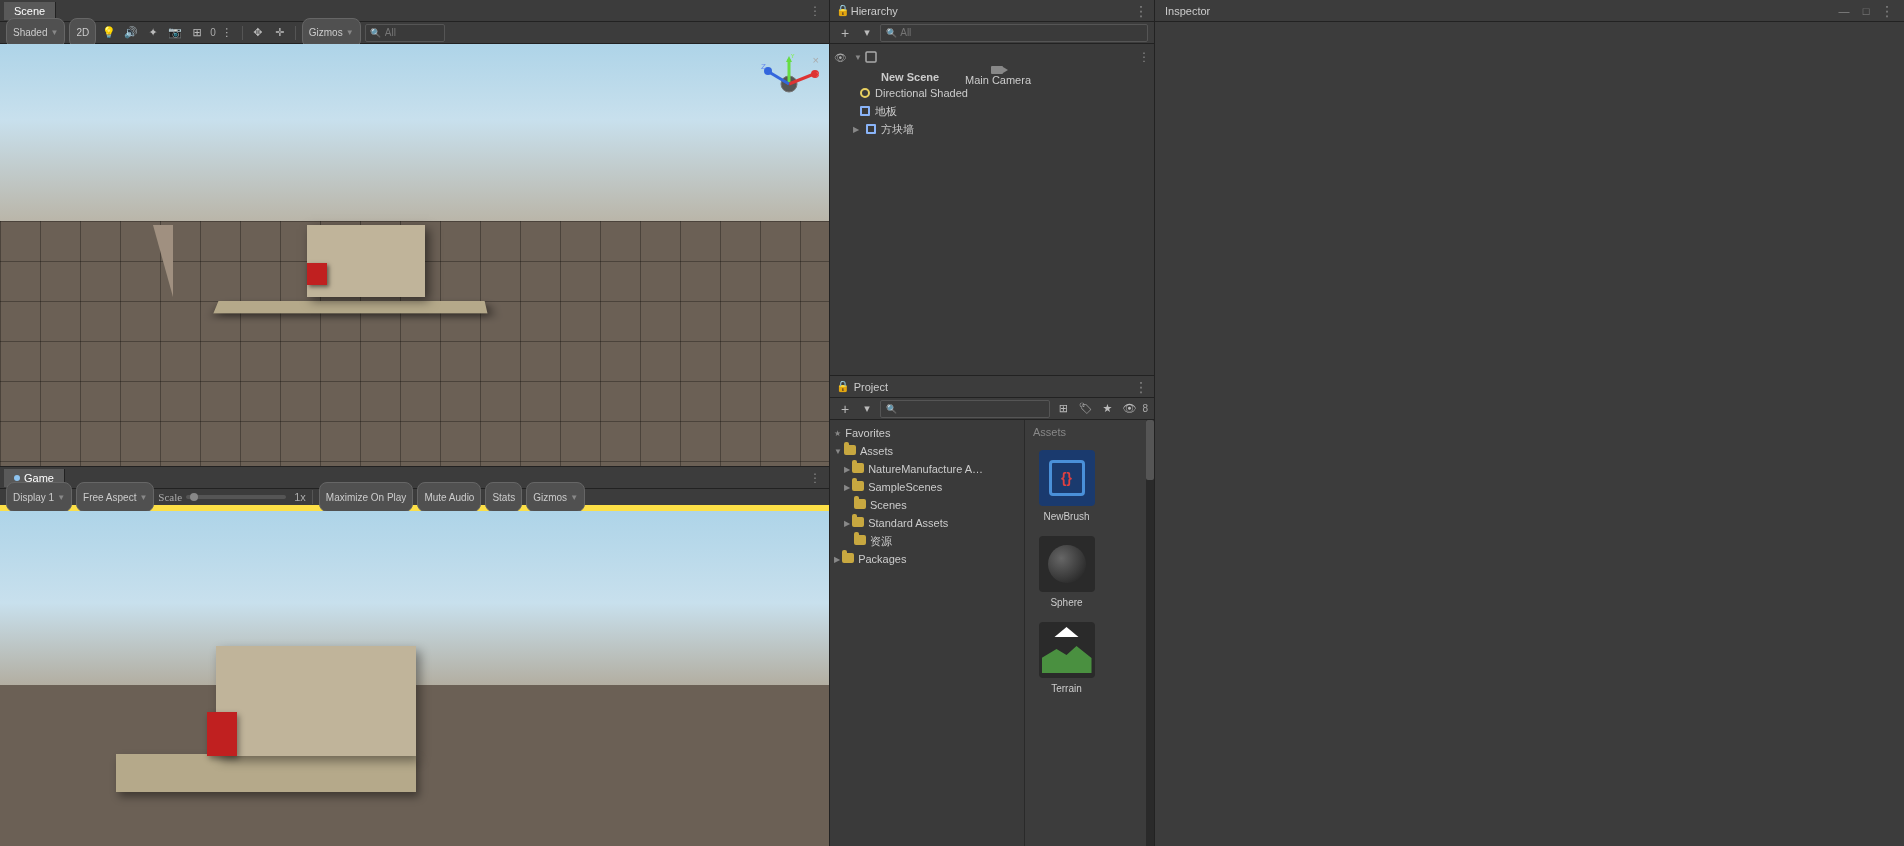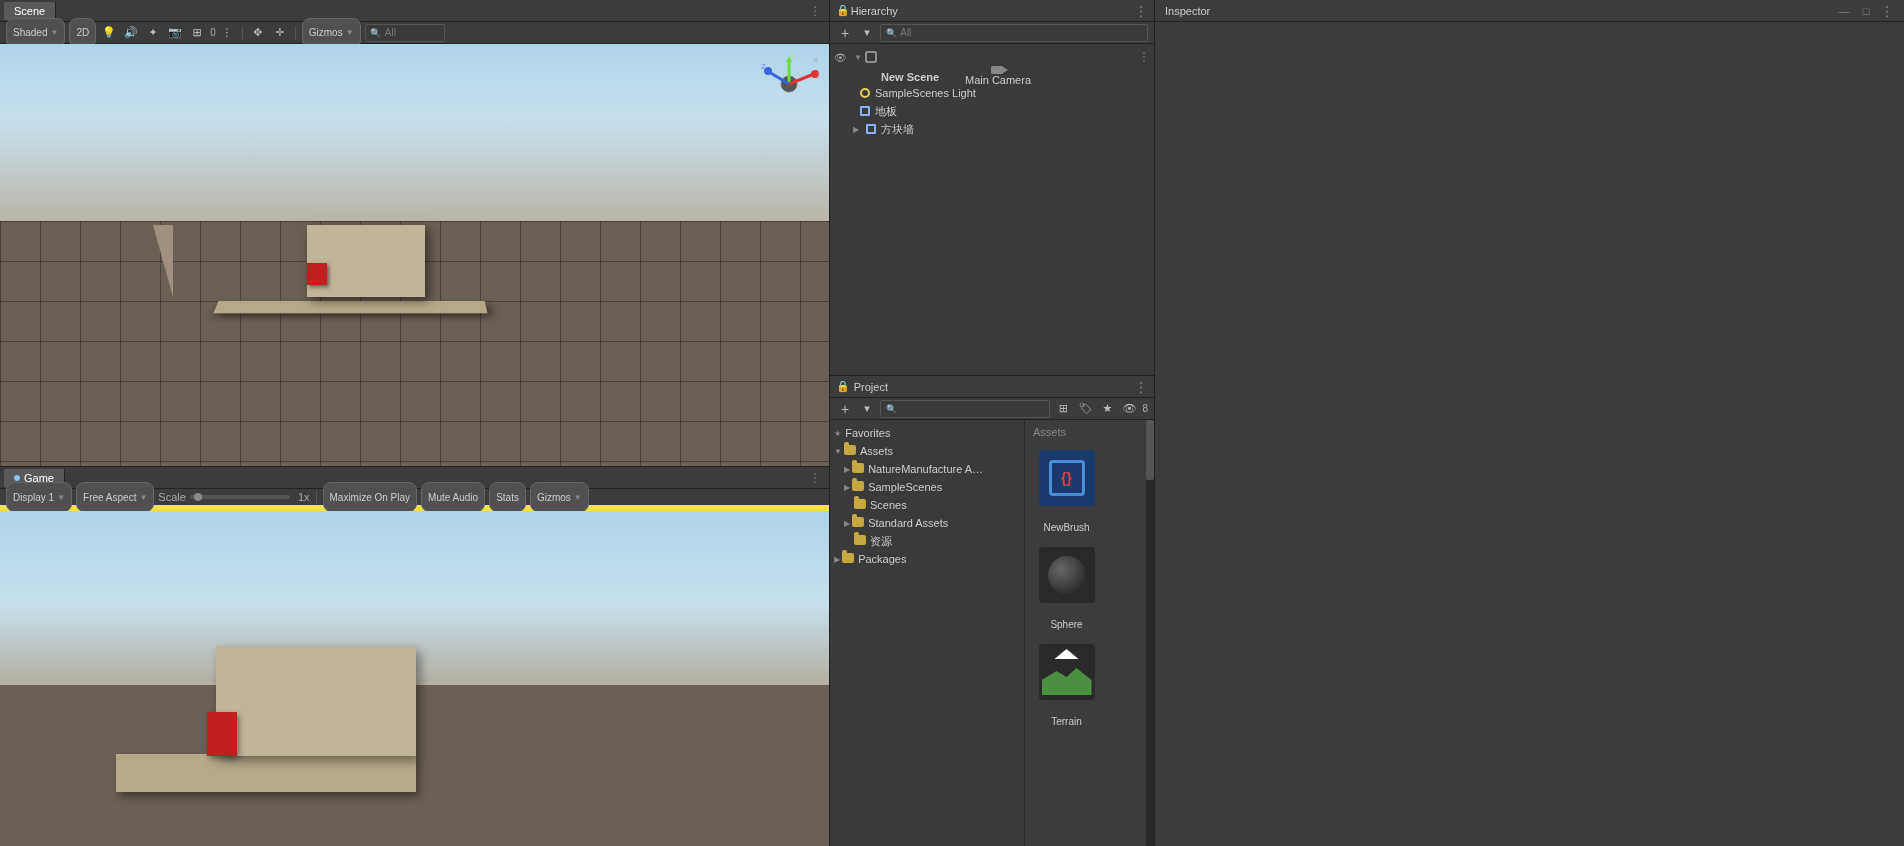--- a/index.html
+++ b/index.html
@@ -375,21 +375,20 @@
       display: flex;
       align-items: center;
       justify-content: center;
       margin-bottom: 3px;
     }
 
     .asset-name {
       font-size: 10px;
       text-align: center;
       color: #ccc;
-      margin-top: 11px;
     }
 
     
     ::-webkit-scrollbar {
       width: 8px;
       height: 8px;
     }
     ::-webkit-scrollbar-track {
       background: #2a2a2a;
     }
@@ -739,21 +738,21 @@
       <div class="game-toolbar">
         <div class="toolbar-btn">
           <span>Display 1</span>
           <span class="drop-arrow">▼</span>
         </div>
         <div class="toolbar-btn">
           <span>Free Aspect</span>
           <span class="drop-arrow">▼</span>
         </div>
         <div class="scale-container">
-          <span style="color:#aaa;">Scale</span>
+          <span style="color:#aaa;font-family:Liberation Serif, serif;">Scale</span>
           <div class="scale-slider">
             <div class="scale-thumb"></div>
           </div>
           <span style="color:#aaa;margin-left:4px;">1x</span>
         </div>
         <div class="toolbar-separator"></div>
         <div class="toolbar-btn">
           <span>Maximize On Play</span>
         </div>
         <div class="toolbar-btn">
@@ -819,21 +818,21 @@
           <span class="hierarchy-icon">
             <div class="camera-icon"></div>
           </span>
           <span>Main Camera</span>
         </div>
 
         <div class="hierarchy-item" style="padding-left:28px;">
           <span class="hierarchy-icon">
             <div class="light-icon"></div>
           </span>
-          <span>SampleScenes Light</span>
+          <span>Directional Shaded</span>
         </div>
 
         <div class="hierarchy-item" style="padding-left:28px;">
           <span class="hierarchy-icon">
             <div class="box-icon"></div>
           </span>
           <span>地板</span>
         </div>
 
         <div class="hierarchy-item" style="padding-left:20px;">

